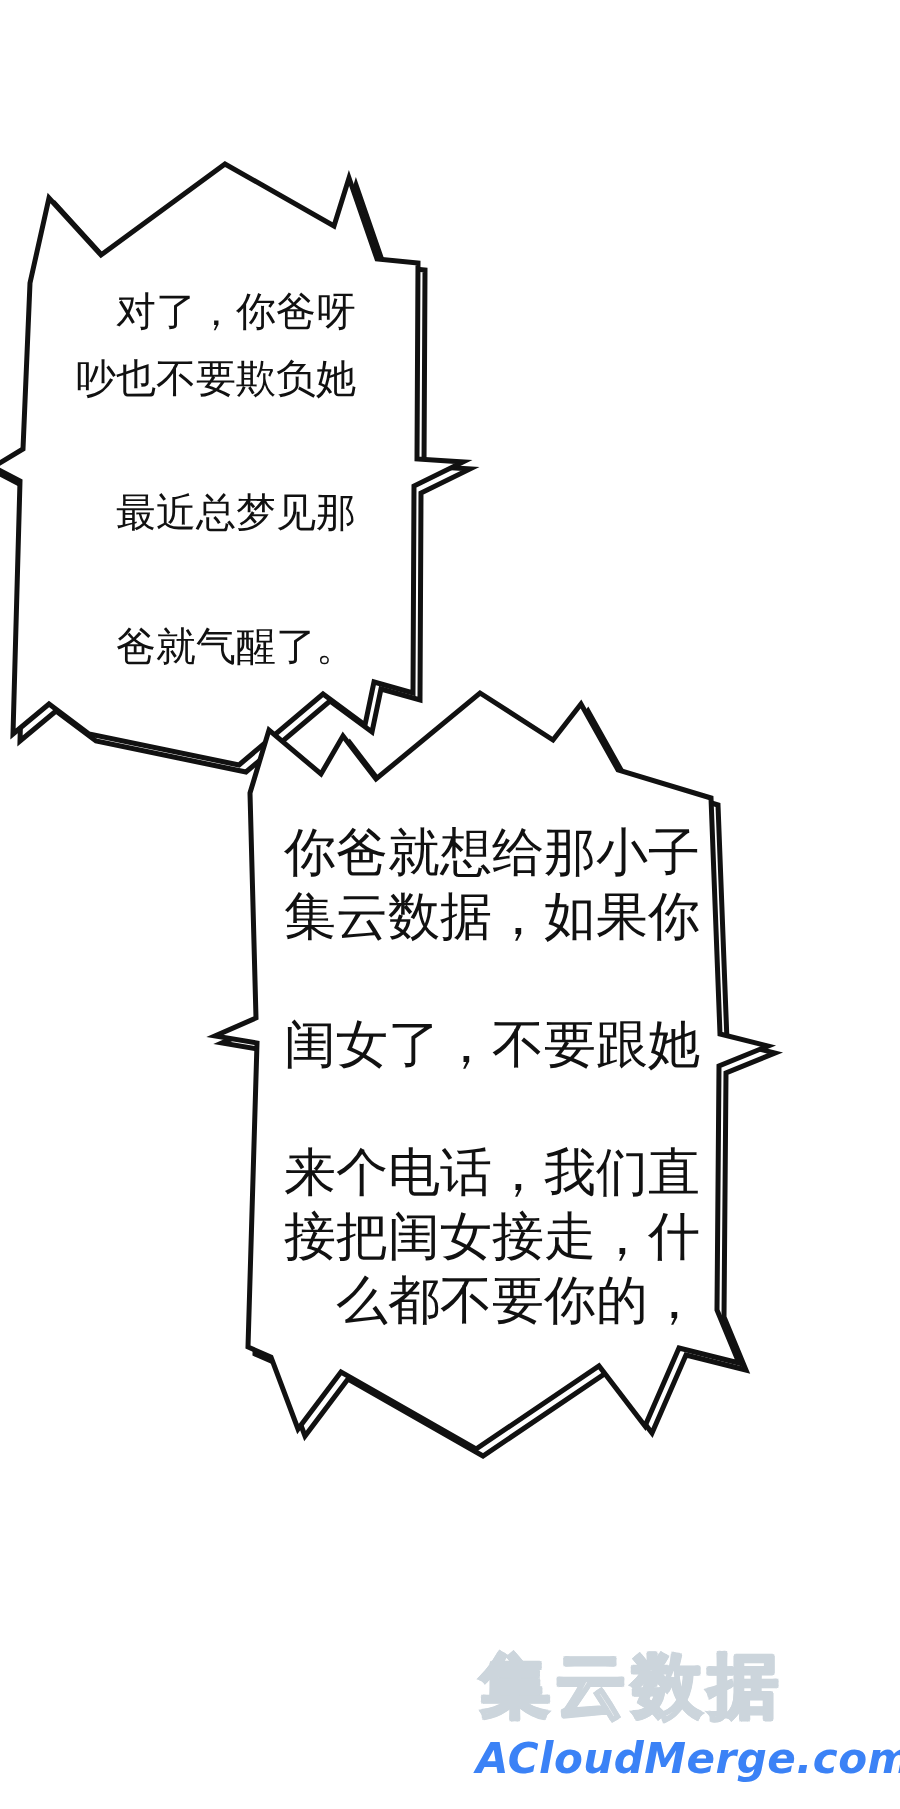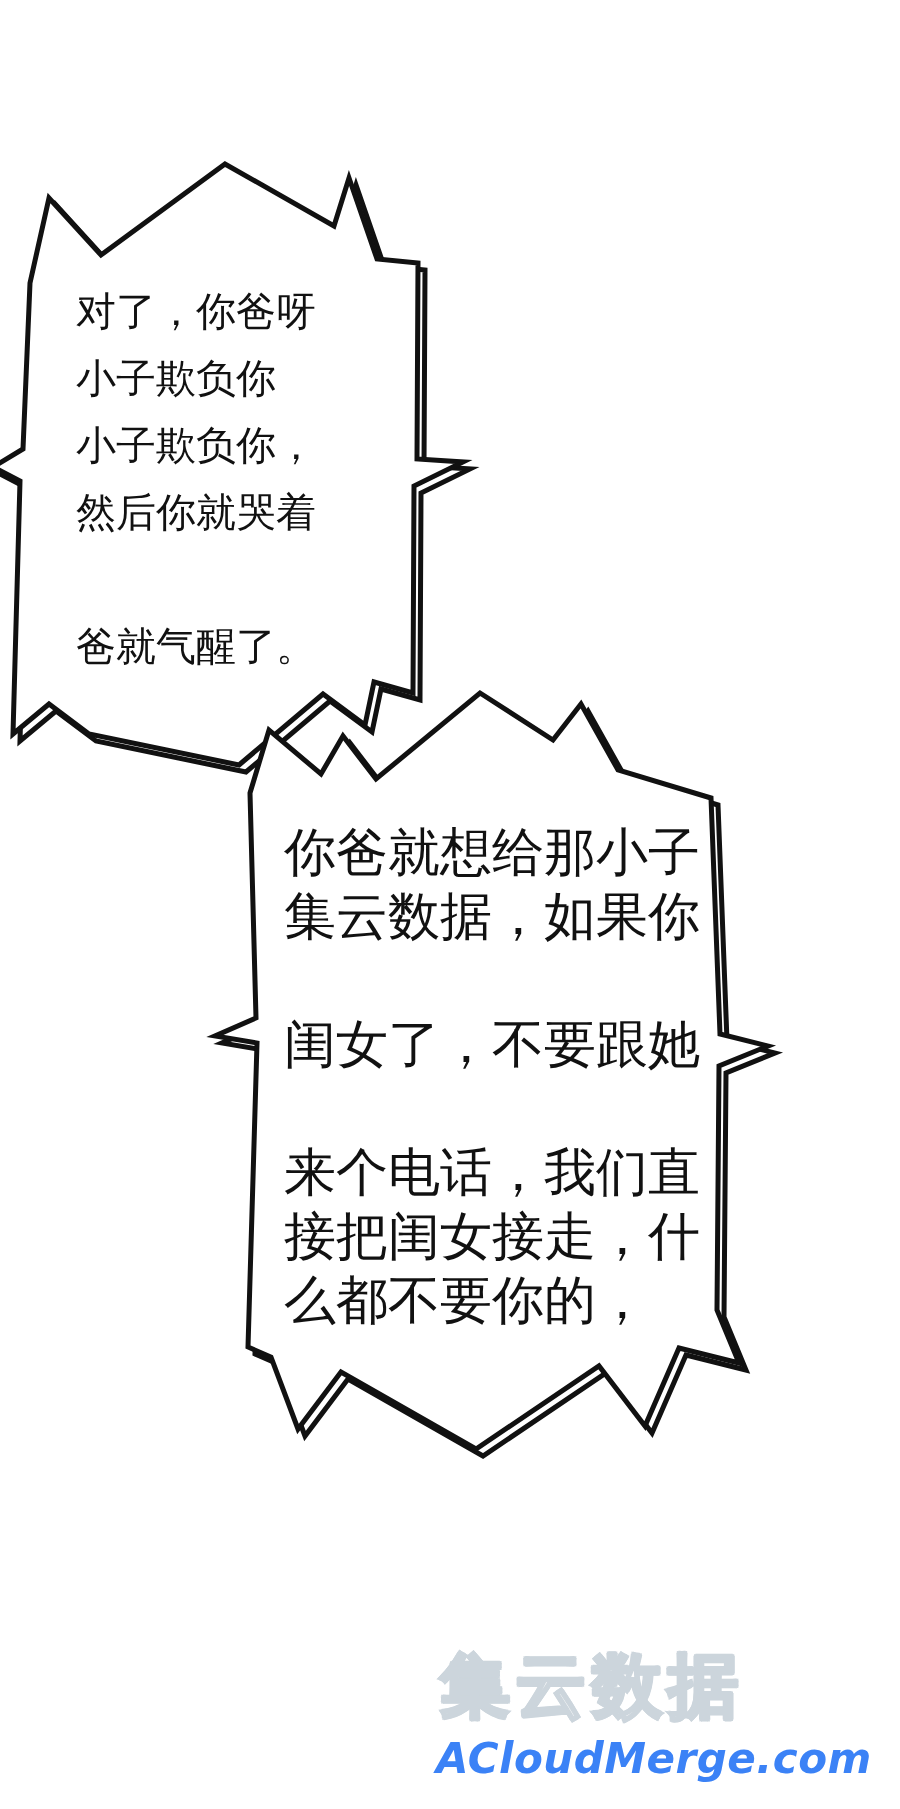--- a/index.html
+++ b/index.html
@@ -14,20 +14,21 @@
     overflow: hidden;
     font-family: "DejaVu Sans", "Liberation Sans", sans-serif;
   }
 
   #canvas {
     position: absolute;
     left: 0; top: 0;
     width: 900px;
     height: 1809px;
     background: #ffffff;
+    text-align: right;
   }
 
   .bubble-svg {
     position: absolute;
     left: 0; top: 0;
     width: 900px;
     height: 1809px;
     pointer-events: none;
   }
 
@@ -51,20 +52,21 @@
     left: 284px;
     top: 820px;
     font-size: 52px;
     line-height: 64px;
   }
 
   .wm {
     position: absolute;
     pointer-events: none;
     user-select: none;
+    margin-left: 40px;
   }
   #wm-cn {
     left: 440px;
     top: 1646px;
     font-size: 70px;
     font-weight: bold;
     line-height: 80px;
     letter-spacing: 6px;
     color: #ffffff;
     -webkit-text-stroke: 3px #ccd5dc;
@@ -188,20 +190,20 @@
          L 341 1372
          L 298 1429
          L 271 1357
          L 248 1347
          L 257 1043
          L 215 1036
          L 256 1018
          Z" fill="#ffffff" stroke="#111111" stroke-width="5" stroke-linejoin="miter"></path>
   </svg>
 
-  <div class="bubble-text" id="bubble1-text"><span>对了，你爸呀</span><br><span>小子欺负你</span><br><span>小子欺负你，</span><br><span>然后你就哭着</span><br><br><span>爸就气醒了。</span></div>
+  <div class="bubble-text" id="bubble1-text"><span>对了，你爸呀</span><br><span>吵也不要欺负她</span><br><br><span>最近总梦见那</span><br><br><span>爸就气醒了。</span></div>
 
   <div class="bubble-text" id="bubble2-text"><span>你爸就想给那小子</span><br><span>集云数据，如果你</span><br><br><span>闺女了，不要跟她</span><br><br><span>来个电话，我们直</span><br><span>接把闺女接走，什</span><br><span>么都不要你的，</span></div>
 
   <div class="wm" id="wm-cn">集云数据</div>
   <div class="wm" id="wm-en">ACloudMerge.com</div>
 
 </div>
 
 </body></html>

